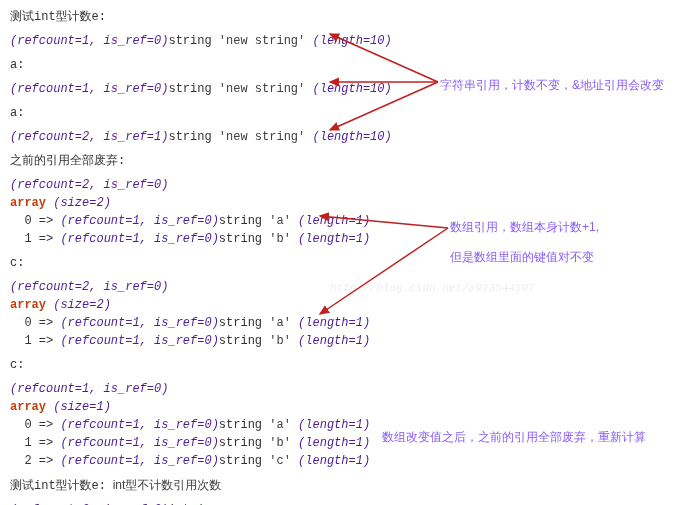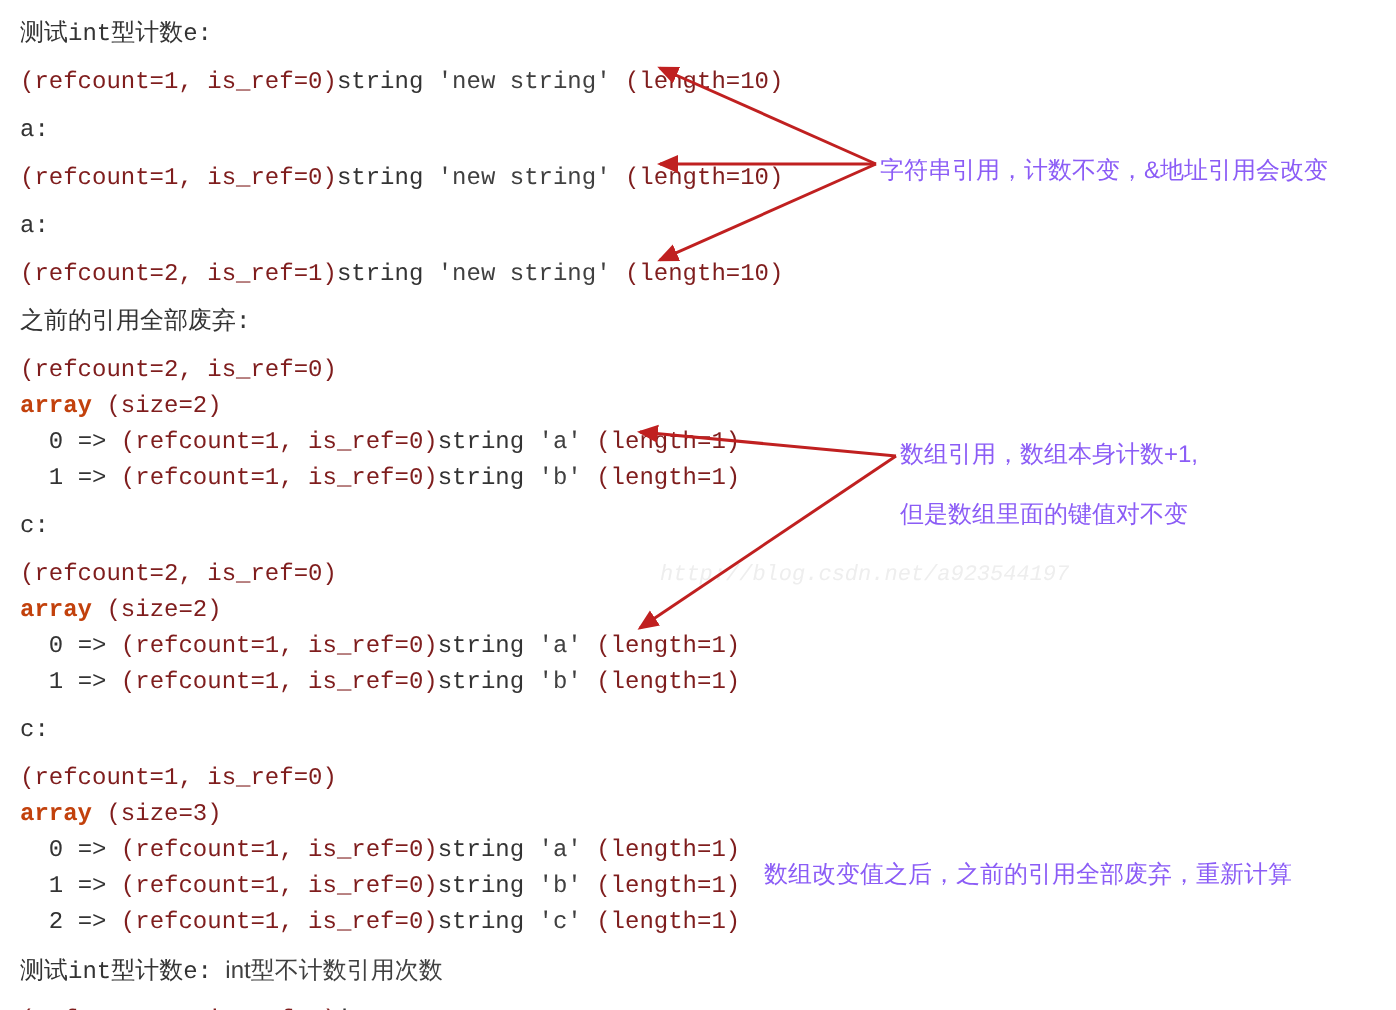--- a/index.html
+++ b/index.html
@@ -8,21 +8,21 @@
     line-height: 1.5;
     padding: 8px 10px;
     color: #333;
     background: #fff;
     margin: 0;
     width: 698px;
     box-sizing: border-box;
     position: relative;
   }
   .line { white-space: pre; }
-  .gray { color: #7f1d1d; }
+  .gray { font-style: italic; color: #4c1d95; }
   .red  { color: #404040; }
   .bold { font-weight: bold; color: #c2410c; font-style: normal;}
   .anno { position: absolute; color: #8b5cf6; font-family: sans-serif; font-size: 12px; font-style: normal; }
   svg.arrows { position: absolute; top: 0; left: 0; pointer-events: none; }
   .watermark { position: absolute; color: #eee; font-size: 11px; font-style: italic; }
 </style>
 </head>
 <body>
 
 <div class="line">测试int型计数e:</div>
@@ -52,21 +52,21 @@
 <div style="height:6px"></div>
 <div class="line gray">(refcount=2, is_ref=0)</div>
 <div class="line"><span class="bold">array</span><span class="gray"> (size=2)</span></div>
 <div class="line"><span>  0 </span><span>=&gt;</span><span class="gray"> (refcount=1, is_ref=0)</span><span>string </span><span class="red">'a'</span><span class="gray"> (length=1)</span></div>
 <div class="line"><span>  1 </span><span>=&gt;</span><span class="gray"> (refcount=1, is_ref=0)</span><span>string </span><span class="red">'b'</span><span class="gray"> (length=1)</span></div>
 <div style="height:6px"></div>
 
 <div class="line">c:</div>
 <div style="height:6px"></div>
 <div class="line gray">(refcount=1, is_ref=0)</div>
-<div class="line"><span class="bold">array</span><span class="gray"> (size=3)</span></div>
+<div class="line"><span class="bold">array</span><span class="gray"> (size=1)</span></div>
 <div class="line"><span>  0 </span><span>=&gt;</span><span class="gray"> (refcount=1, is_ref=0)</span><span>string </span><span class="red">'a'</span><span class="gray"> (length=1)</span></div>
 <div class="line"><span>  1 </span><span>=&gt;</span><span class="gray"> (refcount=1, is_ref=0)</span><span>string </span><span class="red">'b'</span><span class="gray"> (length=1)</span></div>
 <div class="line"><span>  2 </span><span>=&gt;</span><span class="gray"> (refcount=1, is_ref=0)</span><span>string </span><span class="red">'c'</span><span class="gray"> (length=1)</span></div>
 <div style="height:6px"></div>
 
 <div class="line"><span>测试int型计数e:</span><span class="red" style="font-style:normal;font-family:sans-serif;">  int型不计数引用次数</span></div>
 <div style="height:6px"></div>
 <div class="line"><span class="gray">(refcount=0, is_ref=0)</span><span>int </span><span style="color:#1a7f1a;">1</span></div>
 
 <div class="anno" style="top:76px; left:440px;">字符串引用，计数不变，&amp;地址引用会改变</div>

